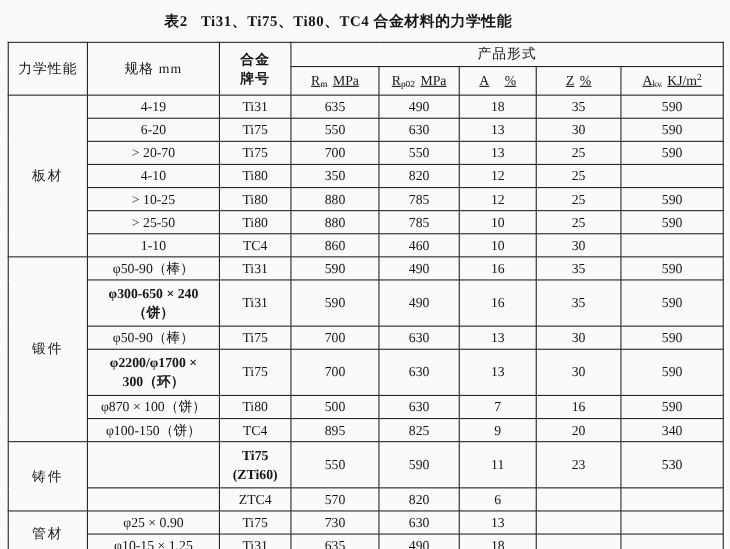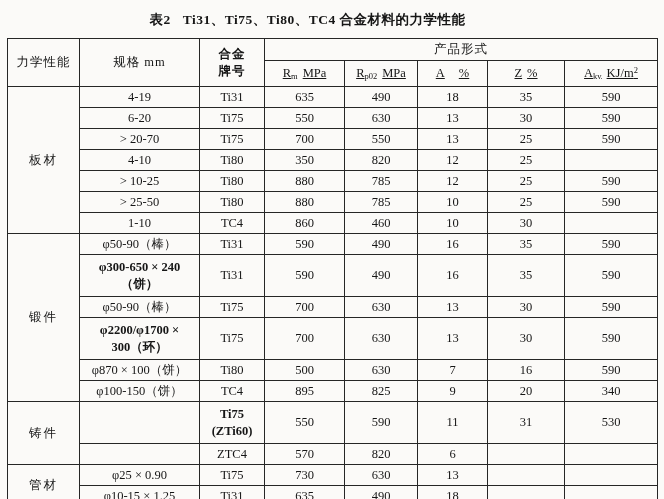--- a/index.html
+++ b/index.html
@@ -219,21 +219,21 @@
     <tr class="tall">
       <td rowspan="2" class="group-cell">铸件</td>
       <td></td>
       <td class="two-line">
         <div>Ti75</div>
         <div>(ZTi60)</div>
       </td>
       <td>550</td>
       <td>590</td>
       <td>11</td>
-      <td>31</td>
+      <td>23</td>
       <td>530</td>
     </tr>
     <tr class="r">
       <td></td>
       <td>ZTC4</td>
       <td>570</td>
       <td>820</td>
       <td>6</td>
       <td></td>
       <td></td>

